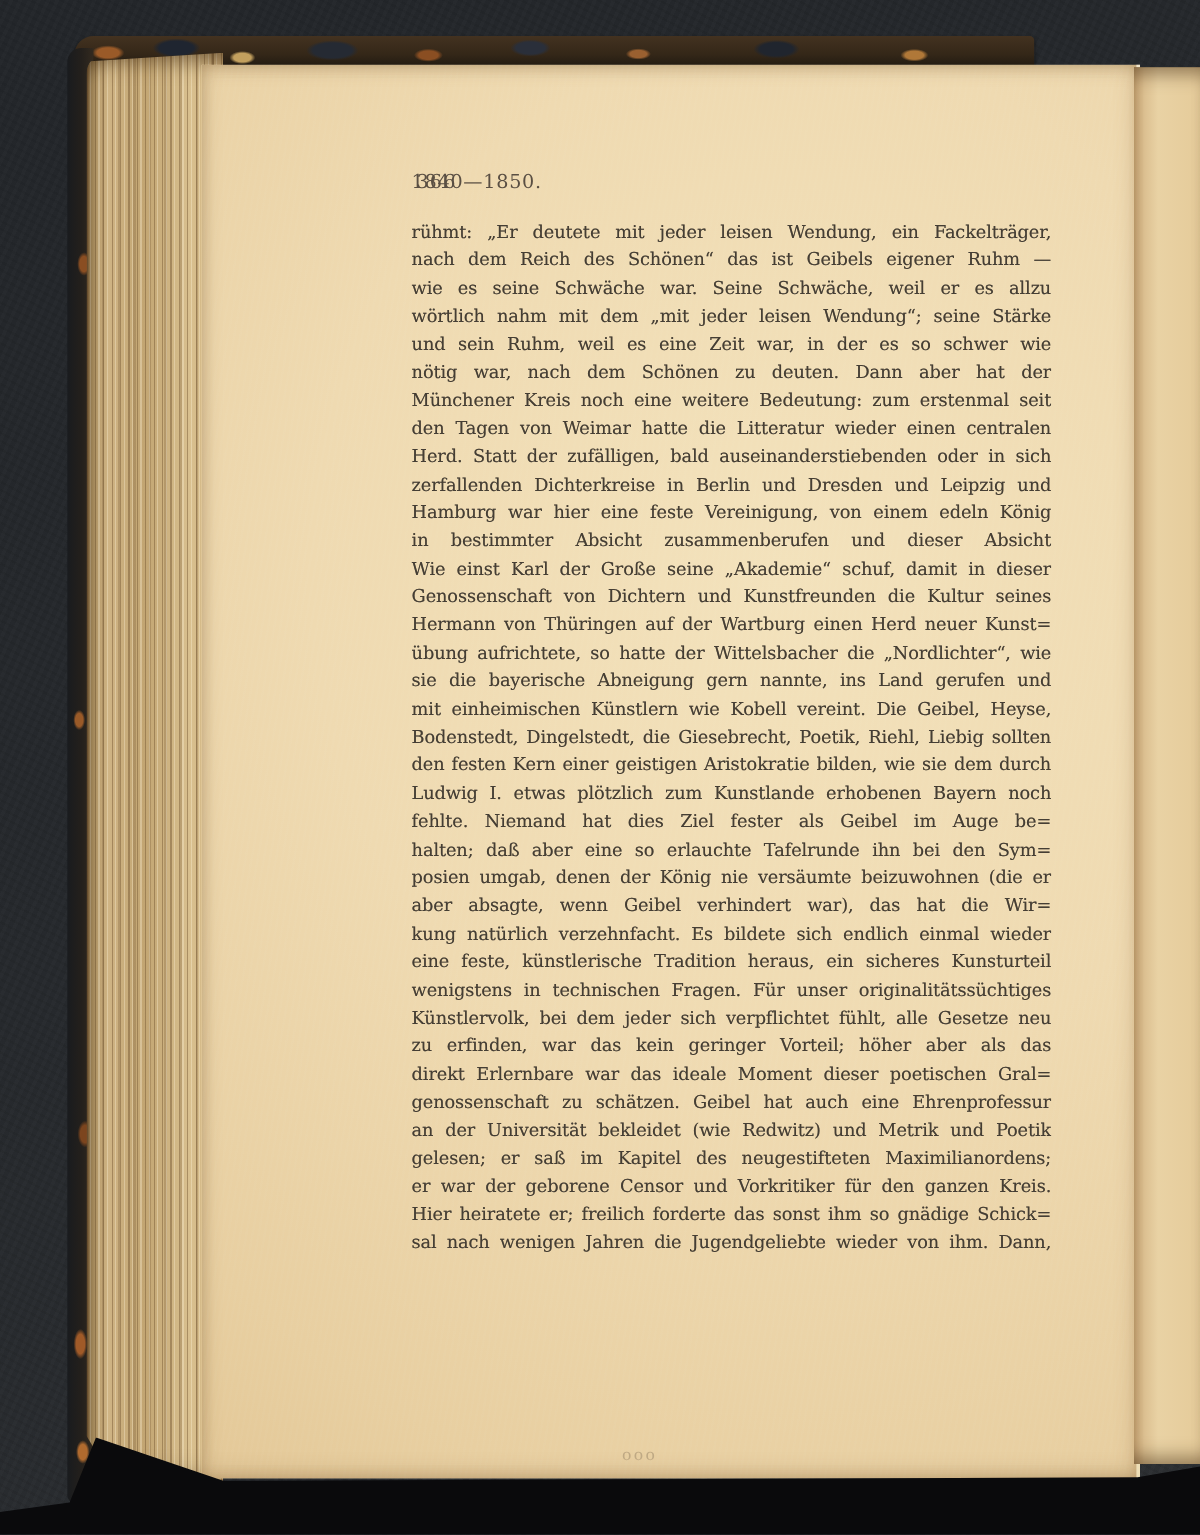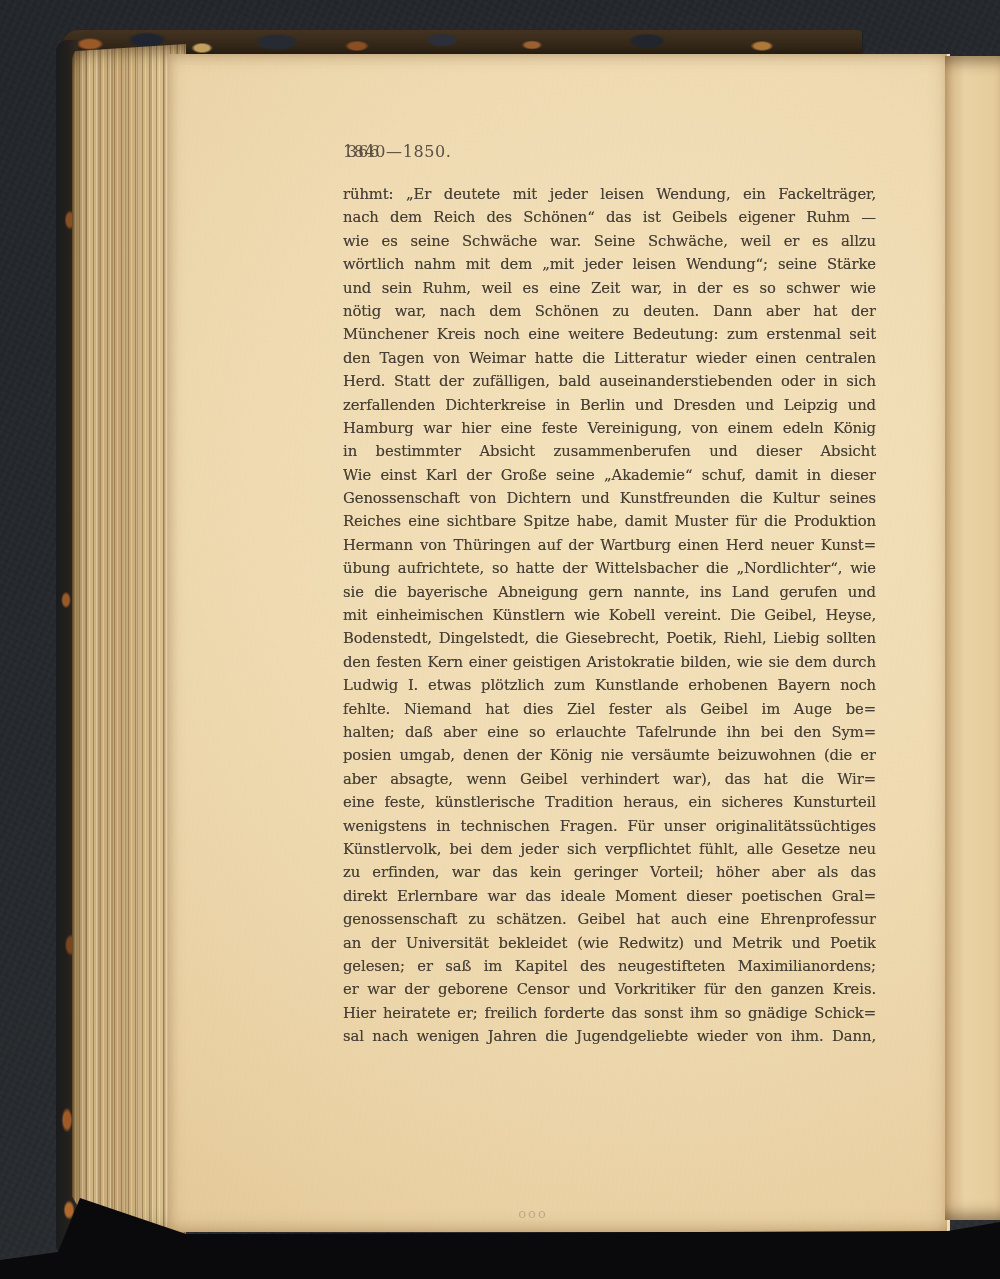--- a/index.html
+++ b/index.html
@@ -131,32 +131,32 @@
       <div class="ln">und sein Ruhm, weil es eine Zeit war, in der es so schwer wie</div>
       <div class="ln">nötig war, nach dem Schönen zu deuten.  Dann aber hat der</div>
       <div class="ln">Münchener Kreis noch eine weitere Bedeutung: zum erstenmal seit</div>
       <div class="ln">den Tagen von Weimar hatte die Litteratur wieder einen centralen</div>
       <div class="ln">Herd.  Statt der zufälligen, bald auseinanderstiebenden oder in sich</div>
       <div class="ln">zerfallenden Dichterkreise in Berlin und Dresden und Leipzig und</div>
       <div class="ln">Hamburg war hier eine feste Vereinigung, von einem edeln König</div>
       <div class="ln">in bestimmter Absicht zusammenberufen und dieser Absicht eingedenk.</div>
       <div class="ln">Wie einst Karl der Große seine „Akademie“ schuf, damit in dieser</div>
       <div class="ln">Genossenschaft von Dichtern und Kunstfreunden die Kultur seines</div>
-      <div class="ln">Reiches eine sichtbare Spitze habe, damit Muster für die Produktion</div>
       <div class="ln">Hermann von Thüringen auf der Wartburg einen Herd neuer Kunst=</div>
       <div class="ln">übung aufrichtete, so hatte der Wittelsbacher die „Nordlichter“, wie</div>
       <div class="ln">sie die bayerische Abneigung gern nannte, ins Land gerufen und</div>
       <div class="ln">mit einheimischen Künstlern wie Kobell vereint.  Die Geibel, Heyse,</div>
       <div class="ln">Bodenstedt, Dingelstedt, die Giesebrecht, Poetik, Riehl, Liebig sollten</div>
       <div class="ln">den festen Kern einer geistigen Aristokratie bilden, wie sie dem durch</div>
       <div class="ln">Ludwig I. etwas plötzlich zum Kunstlande erhobenen Bayern noch</div>
       <div class="ln">fehlte.  Niemand hat dies Ziel fester als Geibel im Auge be=</div>
       <div class="ln">halten; daß aber eine so erlauchte Tafelrunde ihn bei den Sym=</div>
       <div class="ln">posien umgab, denen der König nie versäumte beizuwohnen (die er</div>
       <div class="ln">aber absagte, wenn Geibel verhindert war), das hat die Wir=</div>
+      <div class="ln">kung natürlich verzehnfacht.  Es bildete sich endlich einmal wieder</div>
       <div class="ln">eine feste, künstlerische Tradition heraus, ein sicheres Kunsturteil</div>
       <div class="ln">wenigstens in technischen Fragen.  Für unser originalitätssüchtiges</div>
       <div class="ln">Künstlervolk, bei dem jeder sich verpflichtet fühlt, alle Gesetze neu</div>
       <div class="ln">zu erfinden, war das kein geringer Vorteil; höher aber als das</div>
       <div class="ln">direkt Erlernbare war das ideale Moment dieser poetischen Gral=</div>
       <div class="ln">genossenschaft zu schätzen.  Geibel hat auch eine Ehrenprofessur</div>
       <div class="ln">an der Universität bekleidet (wie Redwitz) und Metrik und Poetik</div>
       <div class="ln">gelesen; er saß im Kapitel des neugestifteten Maximilianordens;</div>
       <div class="ln">er war der geborene Censor und Vorkritiker für den ganzen Kreis.</div>
       <div class="ln">Hier heiratete er; freilich forderte das sonst ihm so gnädige Schick=</div>

